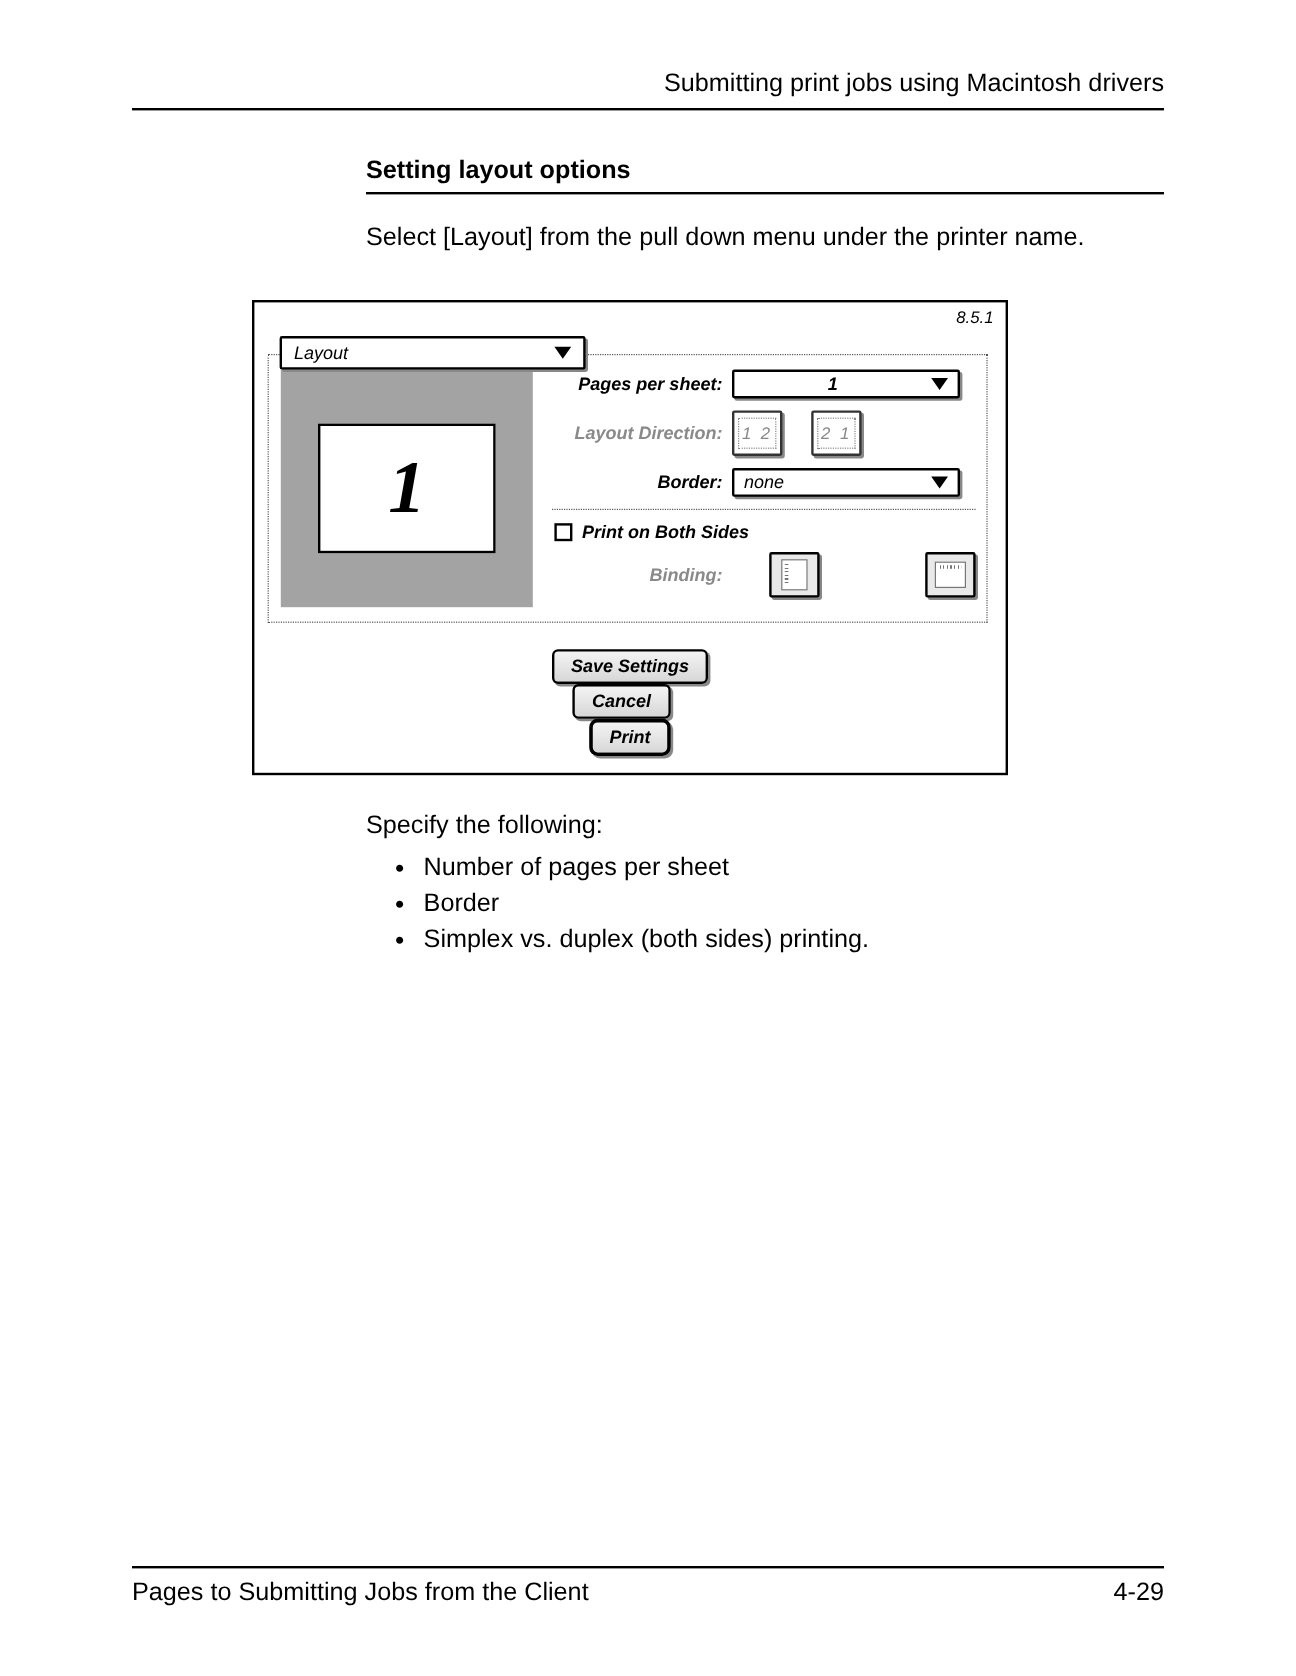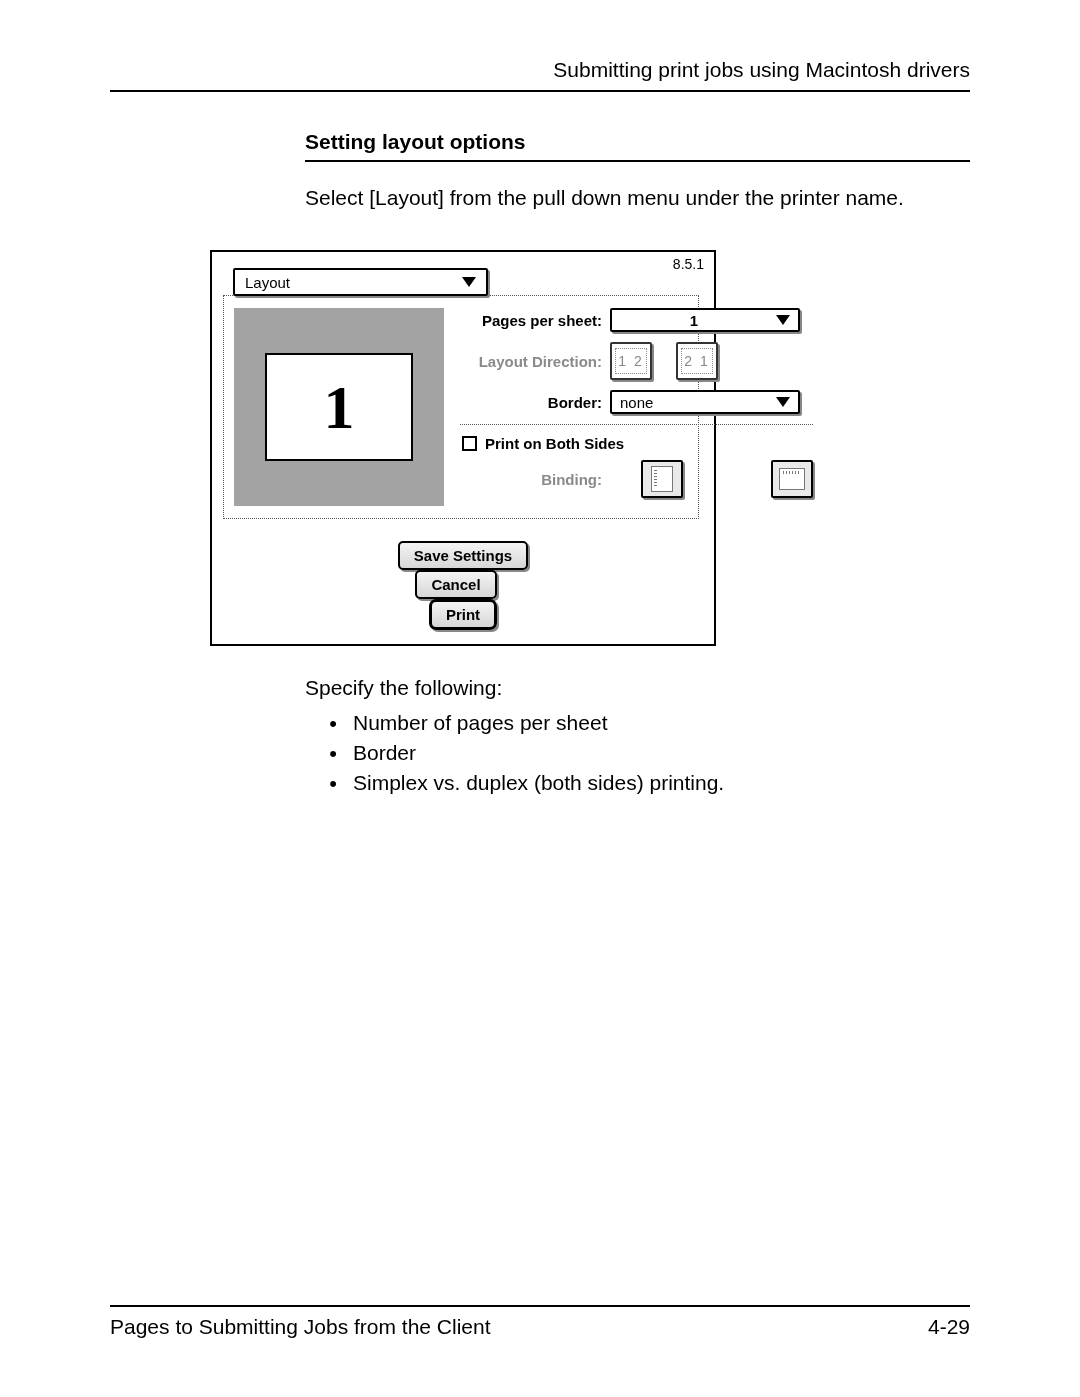--- a/index.html
+++ b/index.html
@@ -36,28 +36,29 @@
   }
   .body-text{
     font-size:21px;
     line-height:1.35;
     margin-bottom:38px;
   }
 
   
   .dialog-wrap{margin-left:-95px;margin-bottom:28px;}
   .dialog{
-    width:506px;
+    width:630px;
     border:2px solid #000;
     background:#fff;
     padding:6px 9px 14px 9px;
     font-family:"Charcoal","Chicago","Helvetica Neue",Arial,sans-serif;
     font-size:15px;
     color:#000;
     position:relative;
+    font-style:italic;
   }
   .ver{
     position:absolute;top:4px;right:10px;font-size:14px;
   }
   .row{display:flex;align-items:center;margin-top:14px;}
   .lbl{font-weight:700;font-size:16px;}
   .combo{
     display:inline-flex;align-items:center;justify-content:space-between;
     border:2px solid #000;height:26px;background:#fff;
     padding:0 8px;border-radius:2px;position:relative;
@@ -69,21 +70,21 @@
     border-left:7px solid transparent;border-right:7px solid transparent;
     border-top:10px solid #000;
   }
   .sel-printer{width:138px;margin-left:6px;}
   .sel-dest{width:94px;margin-left:6px;}
   .row-top{gap:0;}
   .row-top .spacer{flex:1;}
   
   .tab-row{margin-top:10px;position:relative;height:28px;}
   .tab{
-    position:absolute;left:12px;top:0;
+    position:absolute;left:12px;top:12px;
     border:2px solid #000;height:28px;width:255px;
     display:flex;align-items:center;justify-content:space-between;
     padding:0 10px;background:#fff;border-radius:2px;
     box-shadow:2px 2px 0 #888;z-index:2;
   }
   .panel{
     border:1px dotted #555;
     margin:0 6px 0 2px;
     padding:12px 10px 12px 10px;
     position:relative;

